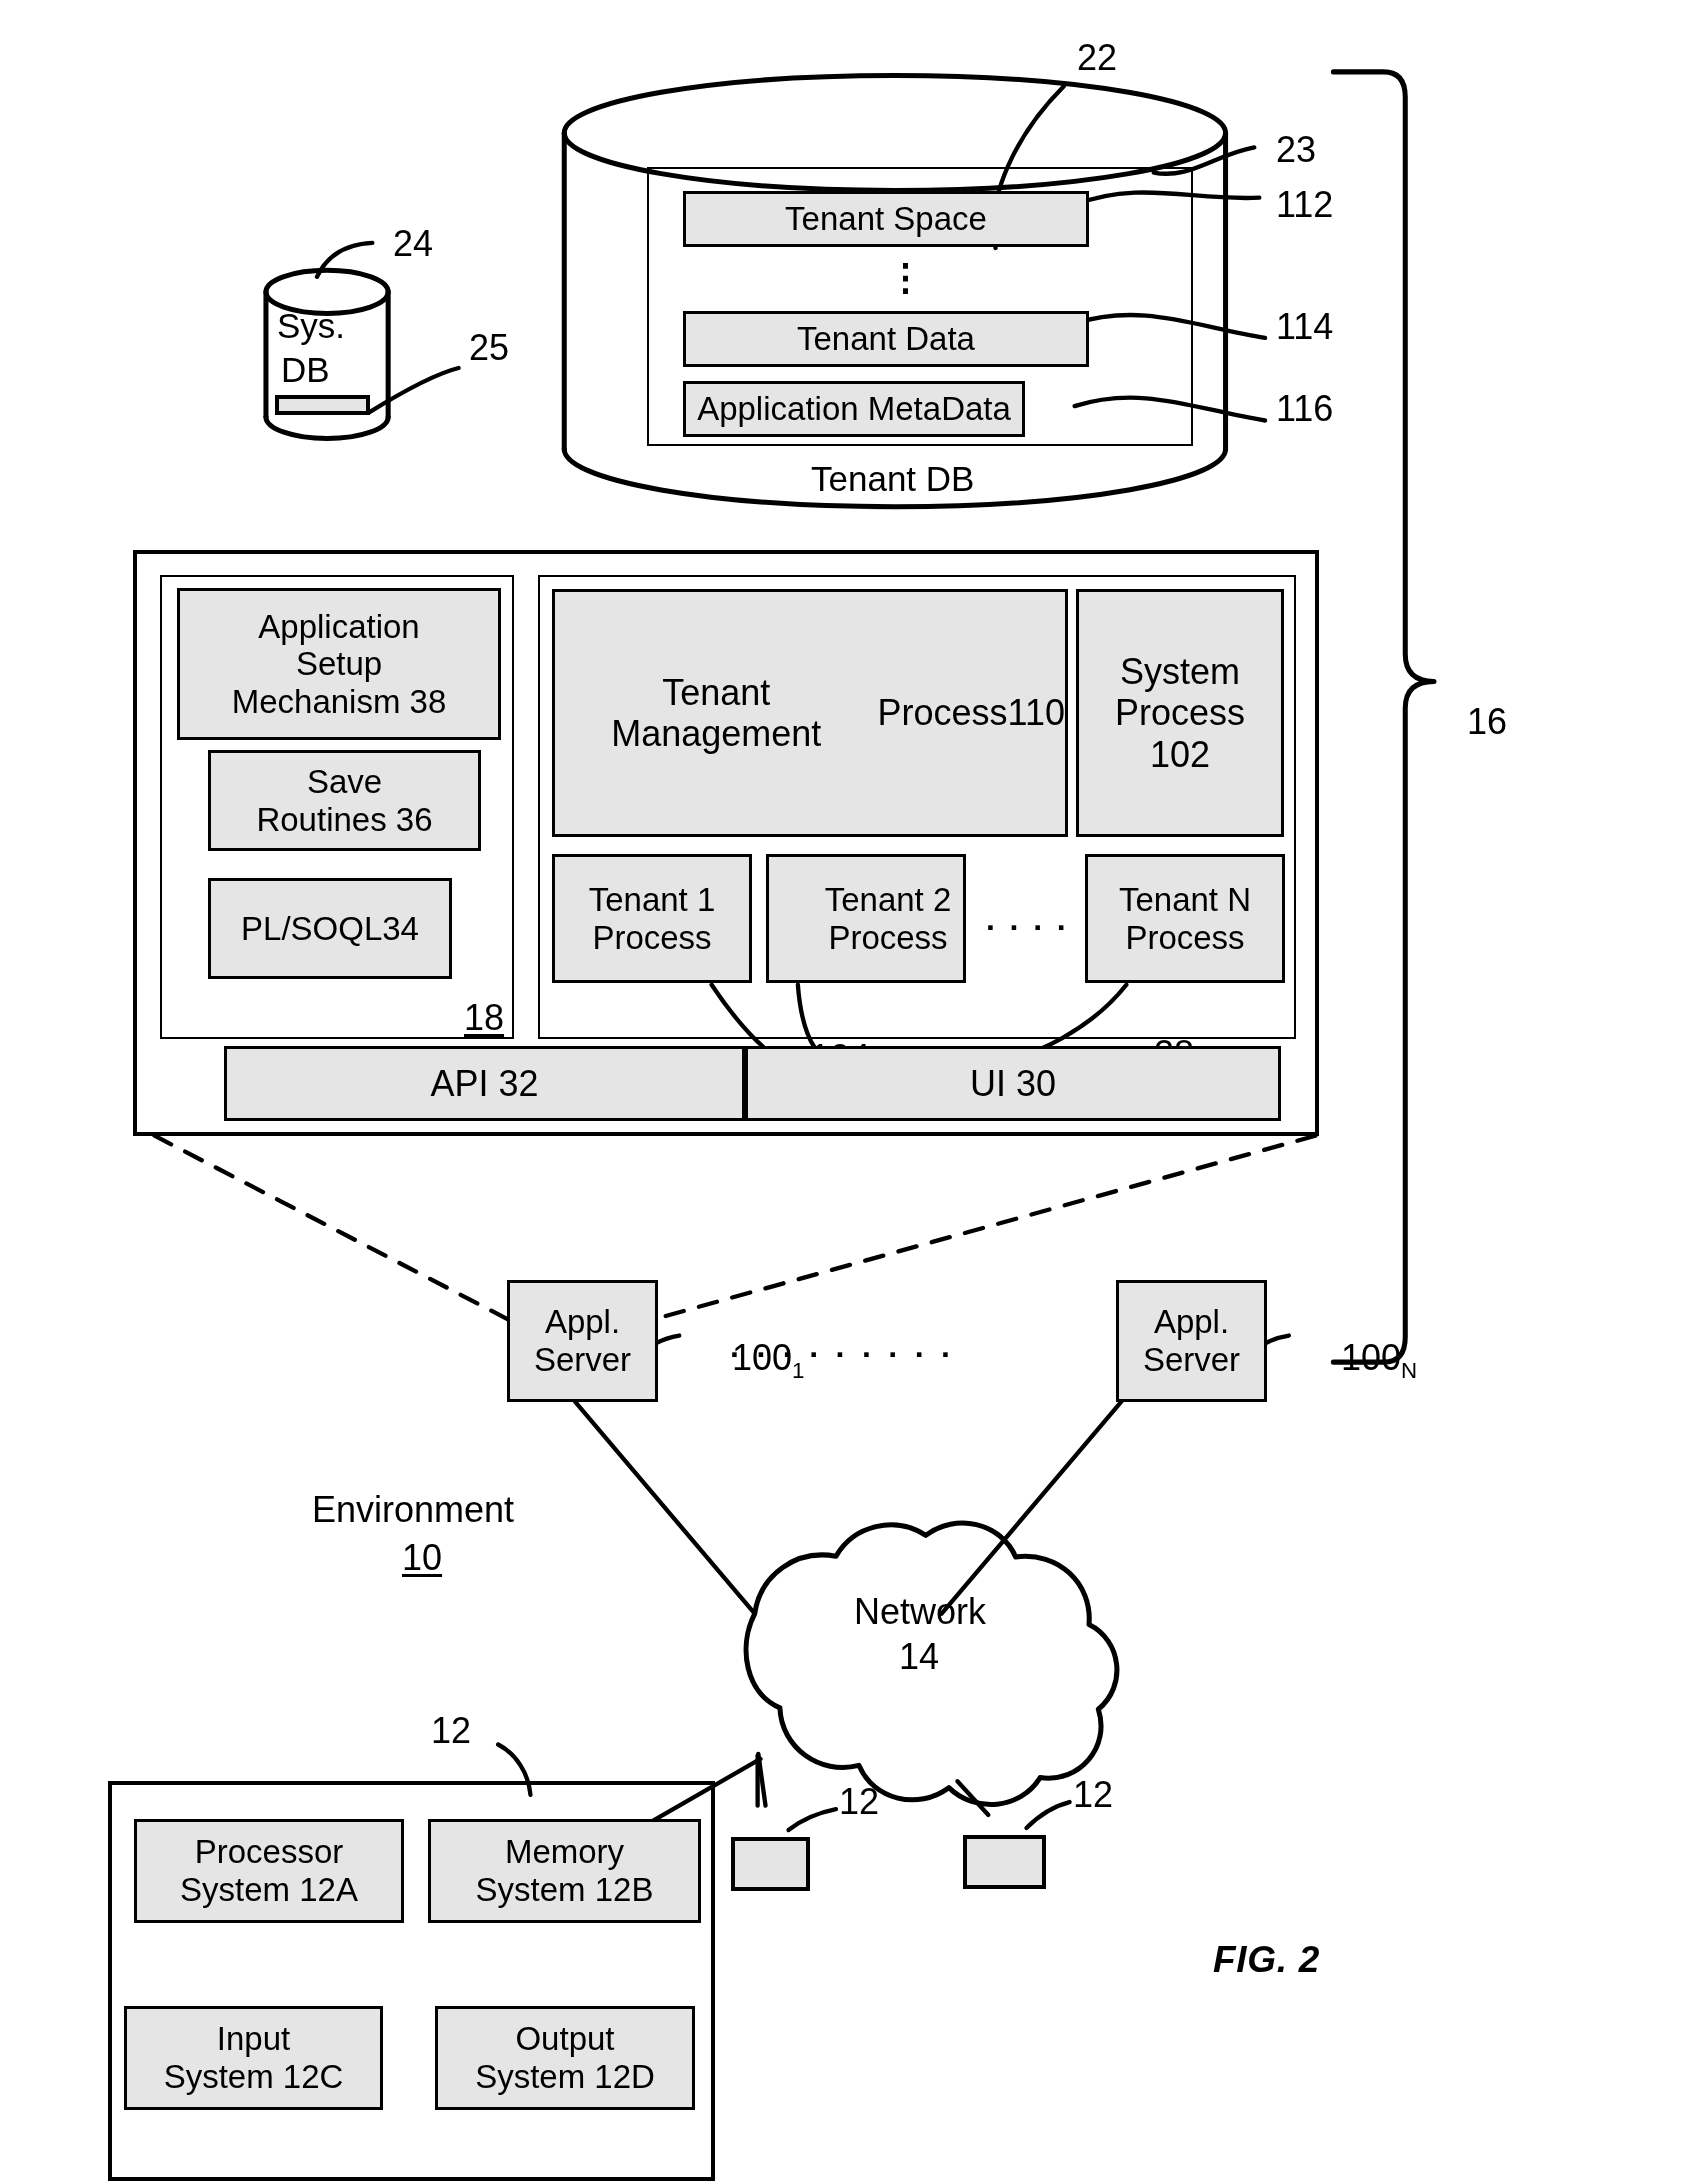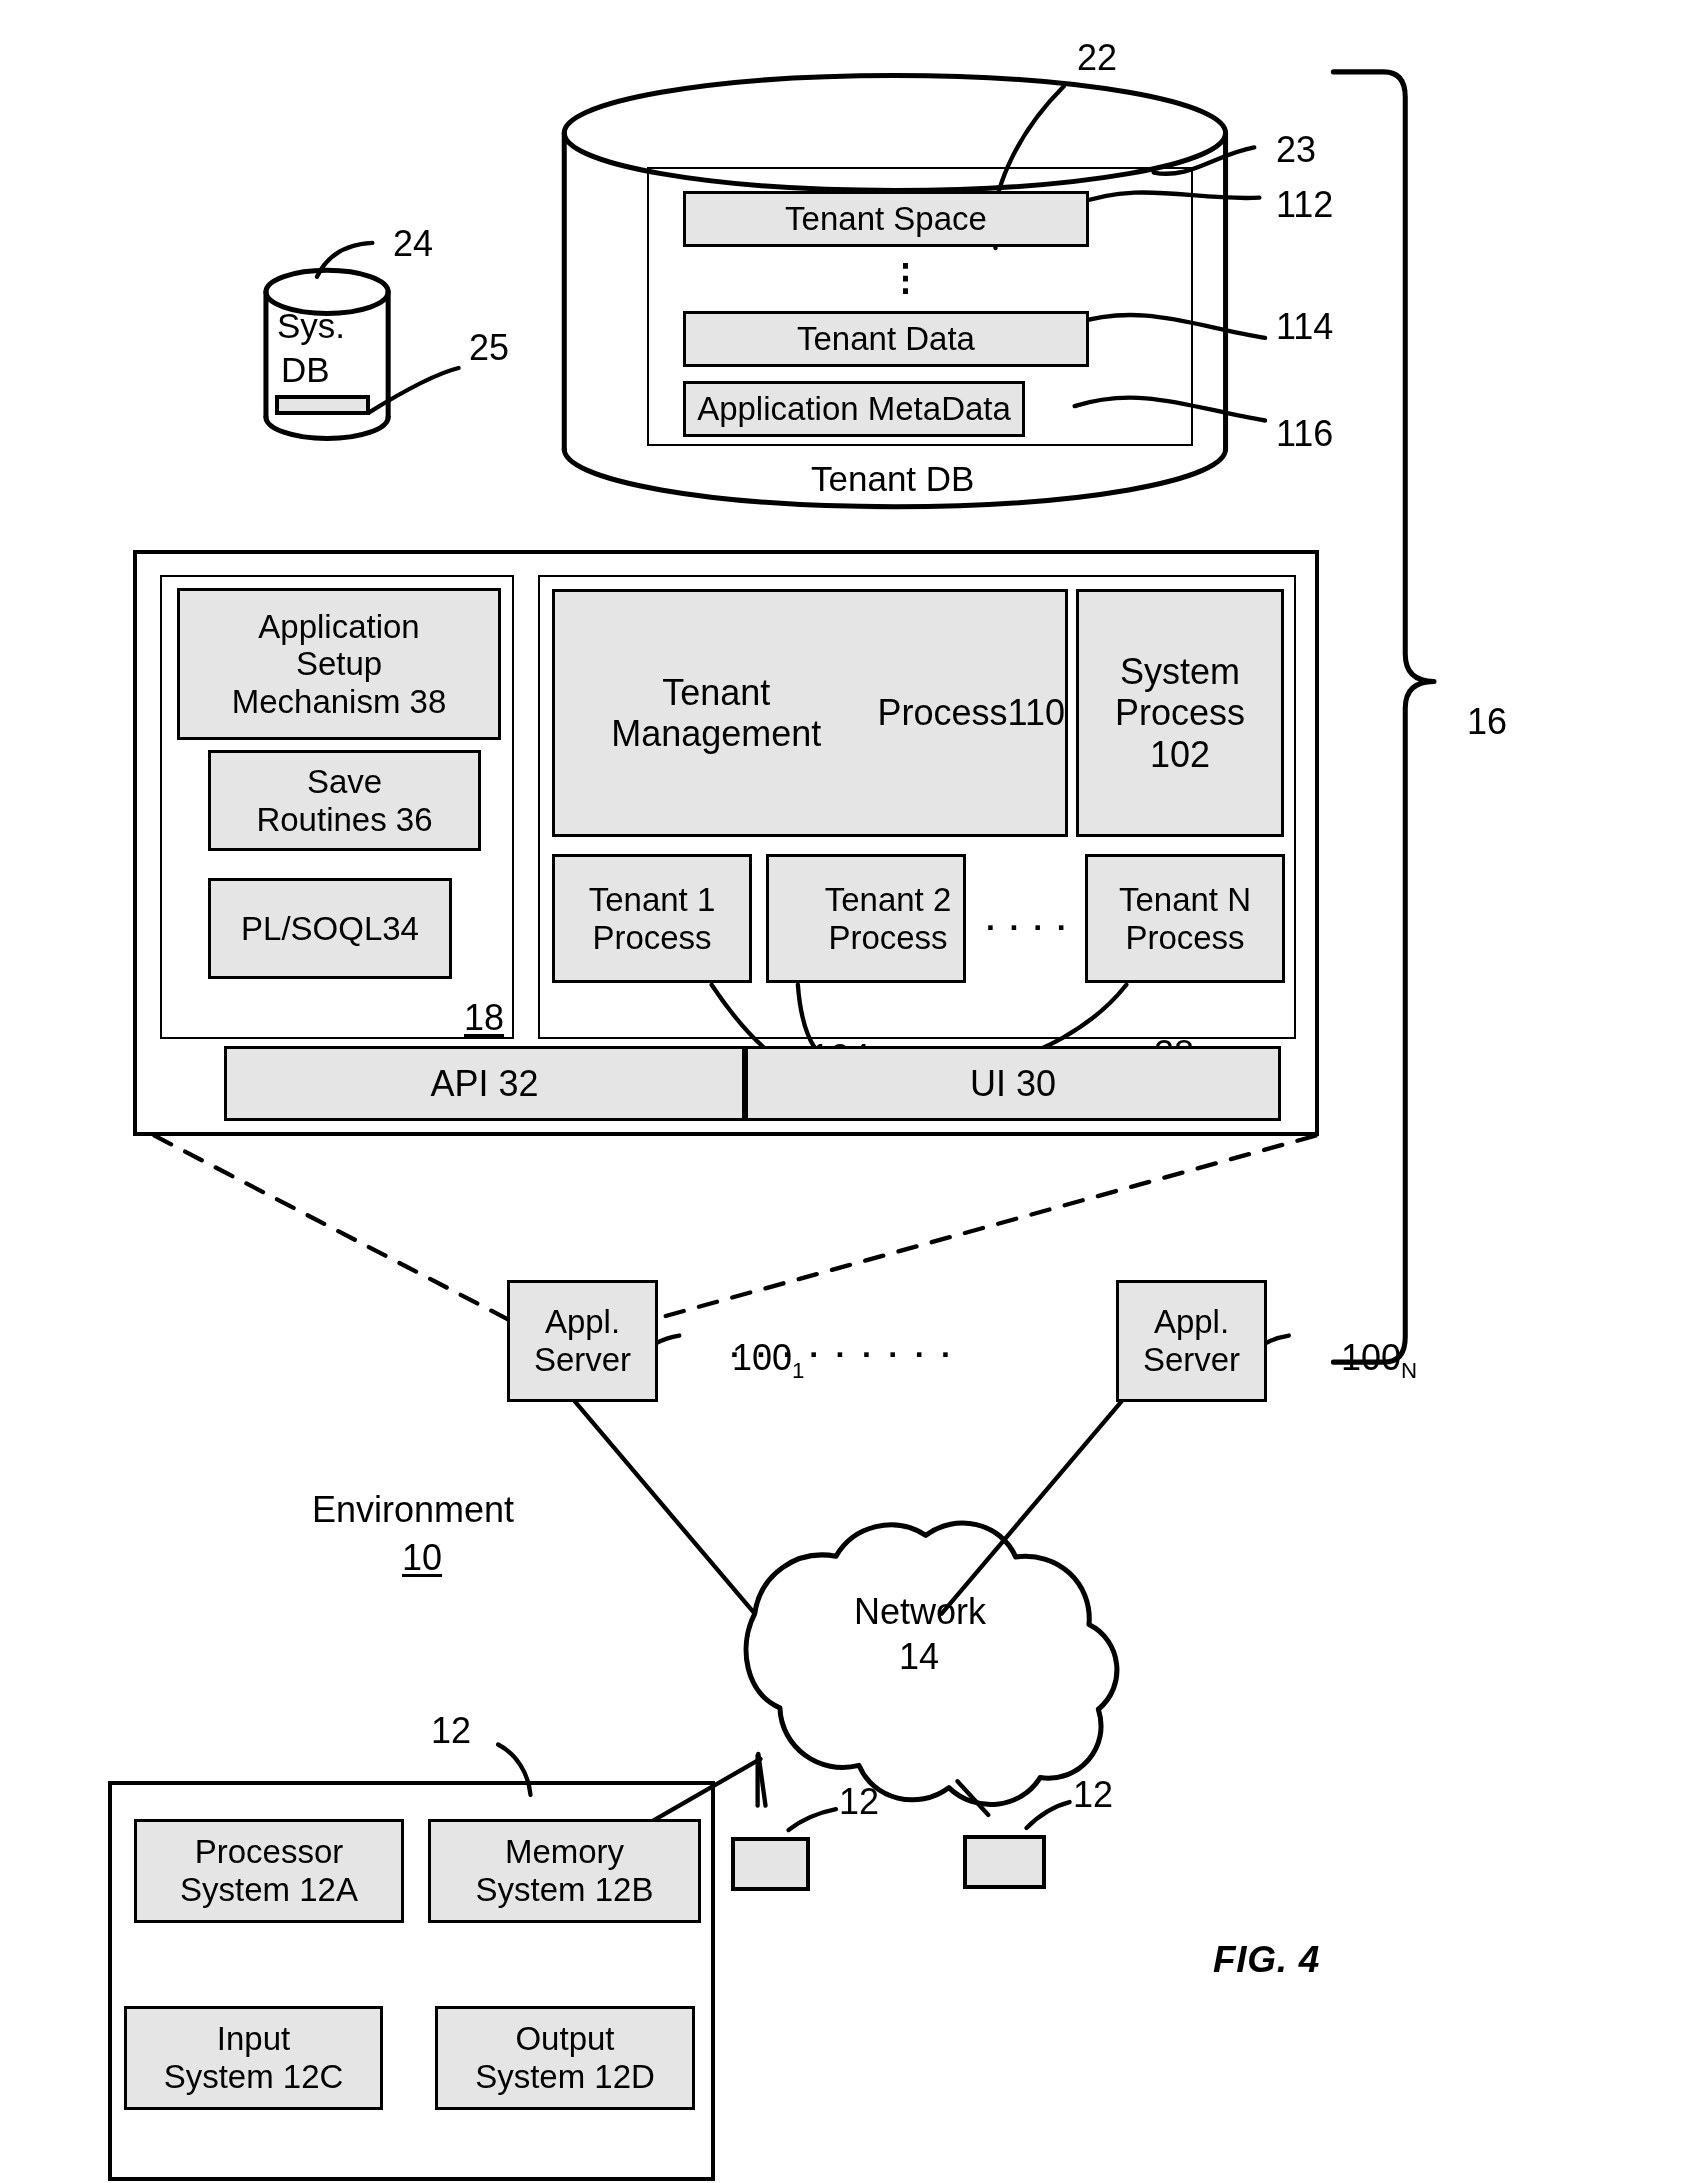--- a/index.html
+++ b/index.html
@@ -169,21 +169,21 @@
   <div class="box" style="left:683px; top:381px; width:342px; height:56px; font-size:33px;">
     <span class="center-text">Application MetaData</span>
   </div>
 
   <div class="lbl" style="left:811px; top:459px; font-size:35px;">Tenant DB</div>
 
   <div class="refnum" style="left:1077px; top:37px;">22</div>
   <div class="refnum" style="left:1276px; top:129px;">23</div>
   <div class="refnum" style="left:1276px; top:184px;">112</div>
   <div class="refnum" style="left:1276px; top:306px;">114</div>
-  <div class="refnum" style="left:1276px; top:388px;margin-top:25px;">116</div>
+  <div class="refnum" style="left:1276px; top:388px;">116</div>
 
   <div class="lbl" style="left:277px; top:306px; font-size:35px;">Sys.</div>
   <div class="lbl" style="left:281px; top:350px; font-size:35px;">DB</div>
 
   <div class="box thick" style="left:275px; top:395px; width:95px; height:20px;"></div>
   <div class="refnum" style="left:393px; top:223px;">24</div>
   <div class="refnum" style="left:469px; top:327px;">25</div>
 
   <div class="box nofill" style="left:133px; top:550px; width:1186px; height:586px; border-width:4.3px;"></div>
 
@@ -298,16 +298,16 @@
     <span>Output</span>
     <span>System 12D</span>
   </div>
 
   <div class="box thick" style="left:731px; top:1837px; width:79px; height:54px;"></div>
   <div class="refnum" style="left:839px; top:1781px;">12</div>
 
   <div class="box thick" style="left:963px; top:1835px; width:83px; height:54px;"></div>
   <div class="refnum" style="left:1073px; top:1774px;">12</div>
 
-  <div class="figlabel" style="left:1213px; top:1939px;">FIG. 4</div>
+  <div class="figlabel" style="left:1213px; top:1939px;">FIG. 2</div>
 
 </div>
 
 
 </body></html>

